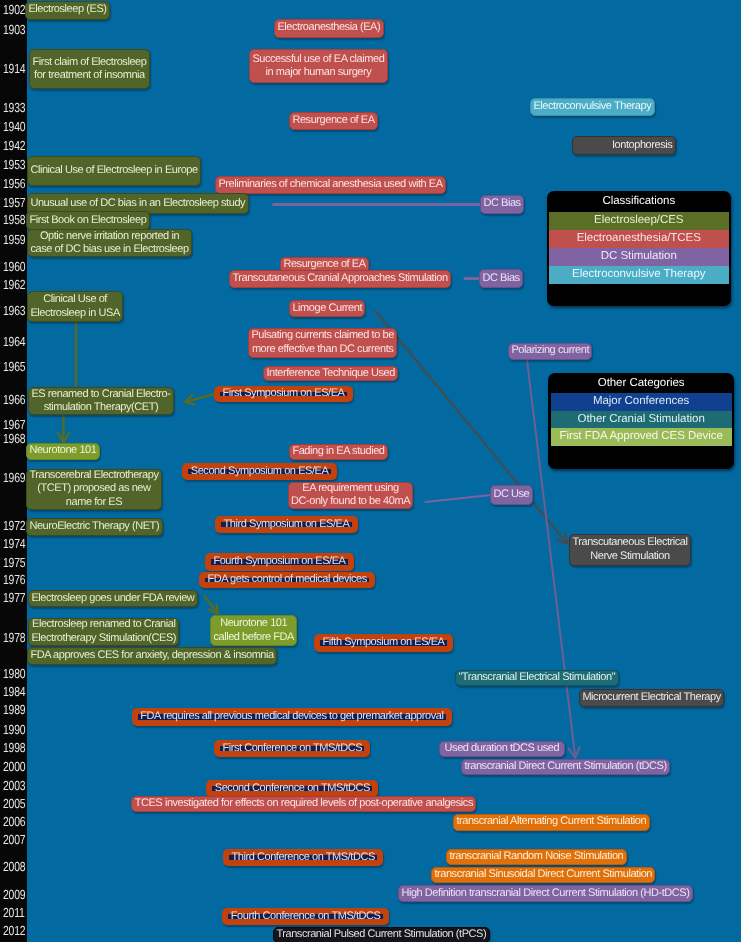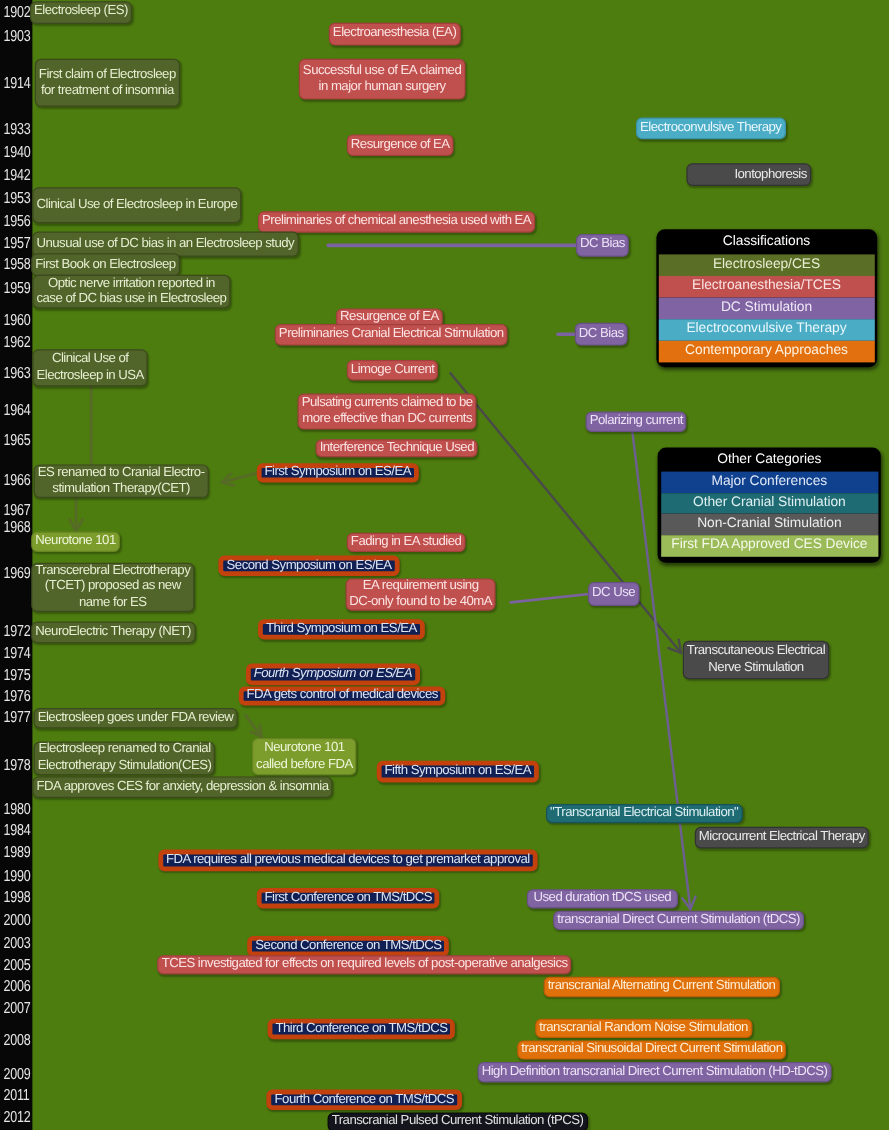--- a/index.html
+++ b/index.html
@@ -1,38 +1,38 @@
 <!DOCTYPE html>
 <html><head>
 <meta charset="utf-8">
 <style>
   html,body{margin:0;padding:0;background:#ffffff;}
   body{width:741px;height:942px;position:relative;overflow:hidden;
        font-family:"Liberation Sans",sans-serif;
        -webkit-font-smoothing:antialiased;
        text-rendering:geometricPrecision;}
-  #stage{position:absolute;left:0;top:0;width:741px;height:942px;background:#4d7c0f;}
+  #stage{position:absolute;left:0;top:0;width:741px;height:942px;background:#0369a1;}
 
   #year-axis{position:absolute;left:0;top:0;width:26.5px;height:942px;background:#070707;z-index:2;}
   .year{position:absolute;left:0;width:26.5px;color:#e6e6e6;font-size:13.2px;
         text-align:center;line-height:13.2px;letter-spacing:-0.2px;
         transform:scaleX(0.79);transform-origin:52% 50%;}
 
   .ev{position:absolute;border-radius:5px;color:#ffffff;font-size:11px;
       line-height:13.4px;text-align:center;box-sizing:border-box;
       display:inline-flex;align-items:center;justify-content:center;
       white-space:pre;z-index:5;letter-spacing:-0.44px;padding:0 2.4px;
       box-shadow:1px 1.5px 1.5px rgba(0,0,0,.28);}
 
   .es{background:#51642a;border:1px solid #3c4a1e;color:#e7eed1;}
   .ea{background:#c0504d;border:1px solid #a23f3c;color:#fce3e3;}
   .dc{background:#8064a2;border:1px solid #6a5089;color:#ece2f6;}
   .ect{background:#4bacc6;border:1px solid #3b93ab;color:#e9f8fc;}
   .contemp{background:#e0700a;border:1px solid #bd5d07;color:#ffeed6;}
-  .conf{background:#102055;border:4px solid #c2410c;color:#dde4f2;}
+  .conf{background:#102055;border:6px solid #c2410c;color:#dde4f2;}
   .othercranial{background:#1f6b73;border:1px solid #14535a;color:#dcf0f2;}
   .noncranial{background:#4a4a4a;border:1px solid #333;color:#eaeaea;}
   .fda{background:#7c9c2c;border:1px solid #688524;color:#eef5d8;}
   .dark{background:#14141c;border:1px solid #07070c;color:#e0e0e0;}
 
   .legend{position:absolute;background:#000000;border-radius:7px;
           box-sizing:border-box;z-index:8;overflow:hidden;
           box-shadow:1px 2px 3px rgba(0,0,0,.5);}
   .legend .linner{position:absolute;left:2.5px;right:2.5px;top:0;bottom:3px;}
   .legend .ltitle{color:#ffffff;font-size:11.5px;text-align:center;
@@ -127,46 +127,46 @@
       <div class="ev ect" style="left: 530px; top: 97.5px; height: 18px;">Electroconvulsive Therapy</div>
       <div class="ev noncranial" style="left: 572px; top: 136px; height: 19px; padding-left: 39px;">Iontophoresis</div>
       <div class="ev es" style="left: 27px; top: 155.5px; height: 30px;">Clinical Use of Electrosleep in Europe</div>
       <div class="ev ea" style="left: 215px; top: 175.5px; height: 18px;">Preliminaries of chemical anesthesia used with EA</div>
       <div class="ev es" style="left: 27px; top: 193px; height: 21px;">Unusual use of DC bias in an Electrosleep study</div>
       <div class="ev dc" style="left: 480px; top: 194.5px; height: 19px;">DC Bias</div>
       <div class="ev es" style="left: 26px; top: 211px; height: 19px;">First Book on Electrosleep</div>
       <div class="ev es" style="left: 27px; top: 229px; height: 28px;">Optic nerve irritation reported in
 case of DC bias use in Electrosleep</div>
       <div class="ev ea" style="left: 280px; top: 256.5px; height: 16px;">Resurgence of EA</div>
-      <div class="ev ea" style="left: 229px; top: 270px; height: 18px;">Preliminaries Cranial Electrical Stimulation</div>
+      <div class="ev ea" style="left: 229px; top: 270px; height: 18px;">Transcutaneous Cranial Approaches Stimulation</div>
       <div class="ev dc" style="left: 479px; top: 269px; height: 19px;">DC Bias</div>
       <div class="ev ea" style="left: 289px; top: 300px; height: 17px;">Limoge Current</div>
       <div class="ev es" style="left: 27px; top: 291px; height: 31px;">Clinical Use of
 Electrosleep in USA</div>
       <div class="ev ea" style="left: 248px; top: 327.5px; height: 30px;">Pulsating currents claimed to be
 more effective than DC currents</div>
-      <div class="ev dc" style="left: 488px; top: 342.5px; height: 17px;">Polarizing current</div>
+      <div class="ev dc" style="left: 508px; top: 342.5px; height: 17px;">Polarizing current</div>
       <div class="ev ea" style="left: 263px; top: 366px; height: 15px;">Interference Technique Used</div>
       <div class="ev conf" style="left: 214px; top: 386px; height: 16px;">First Symposium on ES/EA</div>
       <div class="ev es" style="left: 28px; top: 387px; height: 28px;">ES renamed to Cranial Electro-
 stimulation Therapy(CET)</div>
       <div class="ev fda" style="left: 26px; top: 442.5px; height: 17px;">Neurotone 101</div>
       <div class="ev ea" style="left: 289px; top: 443.5px; height: 16px;">Fading in EA studied</div>
       <div class="ev conf" style="left: 182.4px; top: 463px; height: 16.5px;">Second Symposium on ES/EA</div>
       <div class="ev es" style="left: 26px; top: 468.5px; height: 41px;">Transcerebral Electrotherapy
 (TCET) proposed as new
 name for ES</div>
       <div class="ev ea" style="left: 287.6px; top: 482px; height: 26.5px;">EA requirement using
 DC-only found to be 40mA</div>
       <div class="ev dc" style="left: 490px; top: 485px; height: 20px;">DC Use</div>
       <div class="ev es" style="left: 26px; top: 518px; height: 18px;">NeuroElectric Therapy (NET)</div>
       <div class="ev conf" style="left: 215.2px; top: 515.7px; height: 17.5px;">Third Symposium on ES/EA</div>
       <div class="ev noncranial" style="left: 569px; top: 533.5px; height: 32px;">Transcutaneous Electrical
 Nerve Stimulation</div>
-      <div class="ev conf" style="left: 205px; top: 553px; height: 18px; font-style: italic;">Fourth Symposium on ES/EA</div>
+      <div class="ev conf" style="left: 205px; top: 553px; height: 18px;">Fourth Symposium on ES/EA</div>
       <div class="ev conf" style="left: 199px; top: 572px; height: 16px;">FDA gets control of medical devices</div>
       <div class="ev es" style="left: 28px; top: 590px; height: 17px;">Electrosleep goes under FDA review</div>
       <div class="ev fda" style="left: 210px; top: 615px; height: 31px;">Neurotone 101
 called before FDA</div>
       <div class="ev es" style="left: 28px; top: 617.5px; height: 28px;">Electrosleep renamed to Cranial
 Electrotherapy Stimulation(CES)</div>
       <div class="ev conf" style="left: 314px; top: 634px; height: 18px;">Fifth Symposium on ES/EA</div>
       <div class="ev es" style="left: 27px; top: 647px; height: 18px;">FDA approves CES for anxiety, depression &amp; insomnia</div>
       <div class="ev othercranial" style="left: 455px; top: 670px; height: 16px;">"Transcranial Electrical Stimulation"</div>
       <div class="ev noncranial" style="left: 579px; top: 688.5px; height: 18px;">Microcurrent Electrical Therapy</div>
@@ -185,26 +185,24 @@
       <div class="ev dark" style="left: 273px; top: 926.5px; height: 16px;">Transcranial Pulsed Current Stimulation (tPCS)</div>
     </div>
   <div id="legend-layer">
       <div class="legend" style="left: 546.5px; top: 191px; width: 184.5px; height: 115px;">
         <div class="linner">
           <div class="ltitle" style="height: 21.4px; line-height: 21.4px;">Classifications</div>
           <div class="lrow" style="background: rgb(91, 110, 37); color: rgb(232, 238, 213); height: 17.9px; line-height: 17.9px;">Electrosleep/CES</div>
           <div class="lrow" style="background: rgb(192, 80, 77); color: rgb(250, 227, 226); height: 17.9px; line-height: 17.9px;">Electroanesthesia/TCES</div>
           <div class="lrow" style="background: rgb(127, 99, 163); color: rgb(239, 232, 247); height: 17.9px; line-height: 17.9px;">DC Stimulation</div>
           <div class="lrow" style="background: rgb(75, 172, 198); color: rgb(232, 247, 251); height: 17.9px; line-height: 17.9px;">Electroconvulsive Therapy</div>
-          <div class="lrow" style="background: rgb(227, 112, 14); color: rgb(255, 241, 222); height: 17.9px; line-height: 17.9px;">Contemporary Approaches</div>
         </div>
       </div>
       <div class="legend" style="left: 548.2px; top: 372.8px; width: 185.9px; height: 96px;">
         <div class="linner">
           <div class="ltitle" style="height: 20.1px; line-height: 20.1px;">Other Categories</div>
           <div class="lrow" style="background: rgb(16, 65, 143); color: rgb(223, 232, 247); height: 17.8px; line-height: 17.8px;">Major Conferences</div>
           <div class="lrow" style="background: rgb(31, 107, 115); color: rgb(223, 240, 242); height: 17.8px; line-height: 17.8px;">Other Cranial Stimulation</div>
-          <div class="lrow" style="background: rgb(89, 89, 89); color: rgb(237, 237, 237); height: 17.8px; line-height: 17.8px;">Non-Cranial Stimulation</div>
           <div class="lrow" style="background: rgb(155, 187, 89); color: rgb(244, 248, 232); height: 17.8px; line-height: 17.8px;">First FDA Approved CES Device</div>
         </div>
       </div>
     </div>
 </div>
 
 </body></html>

